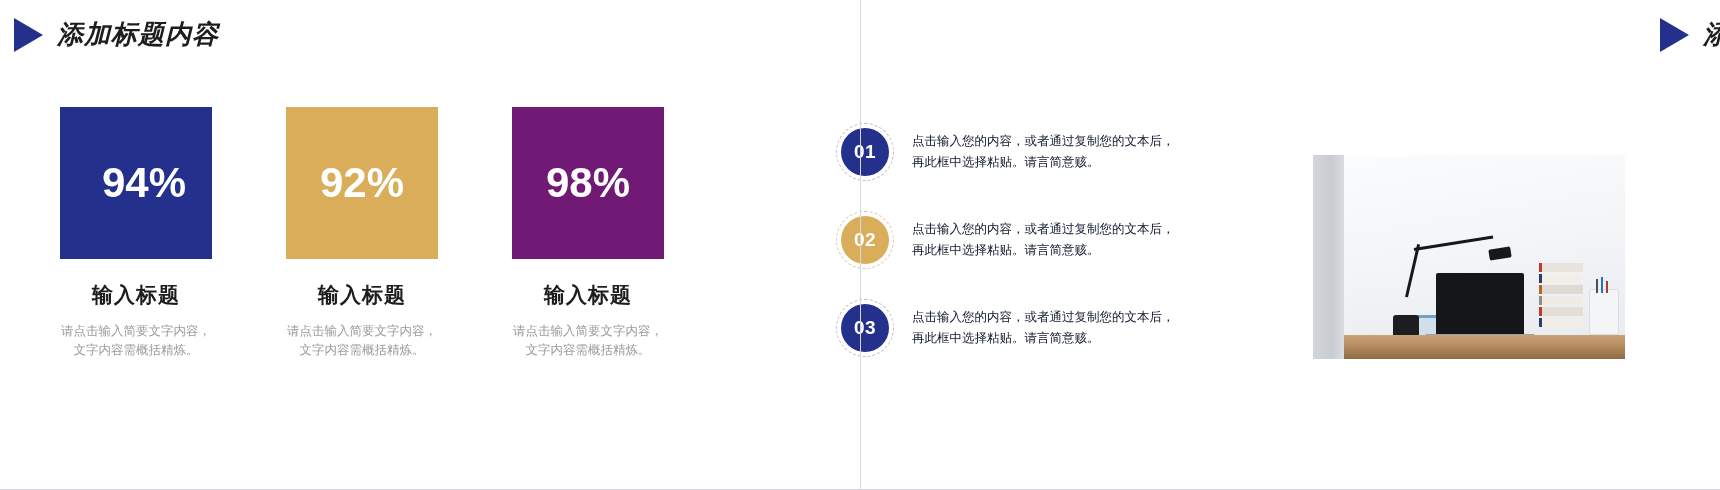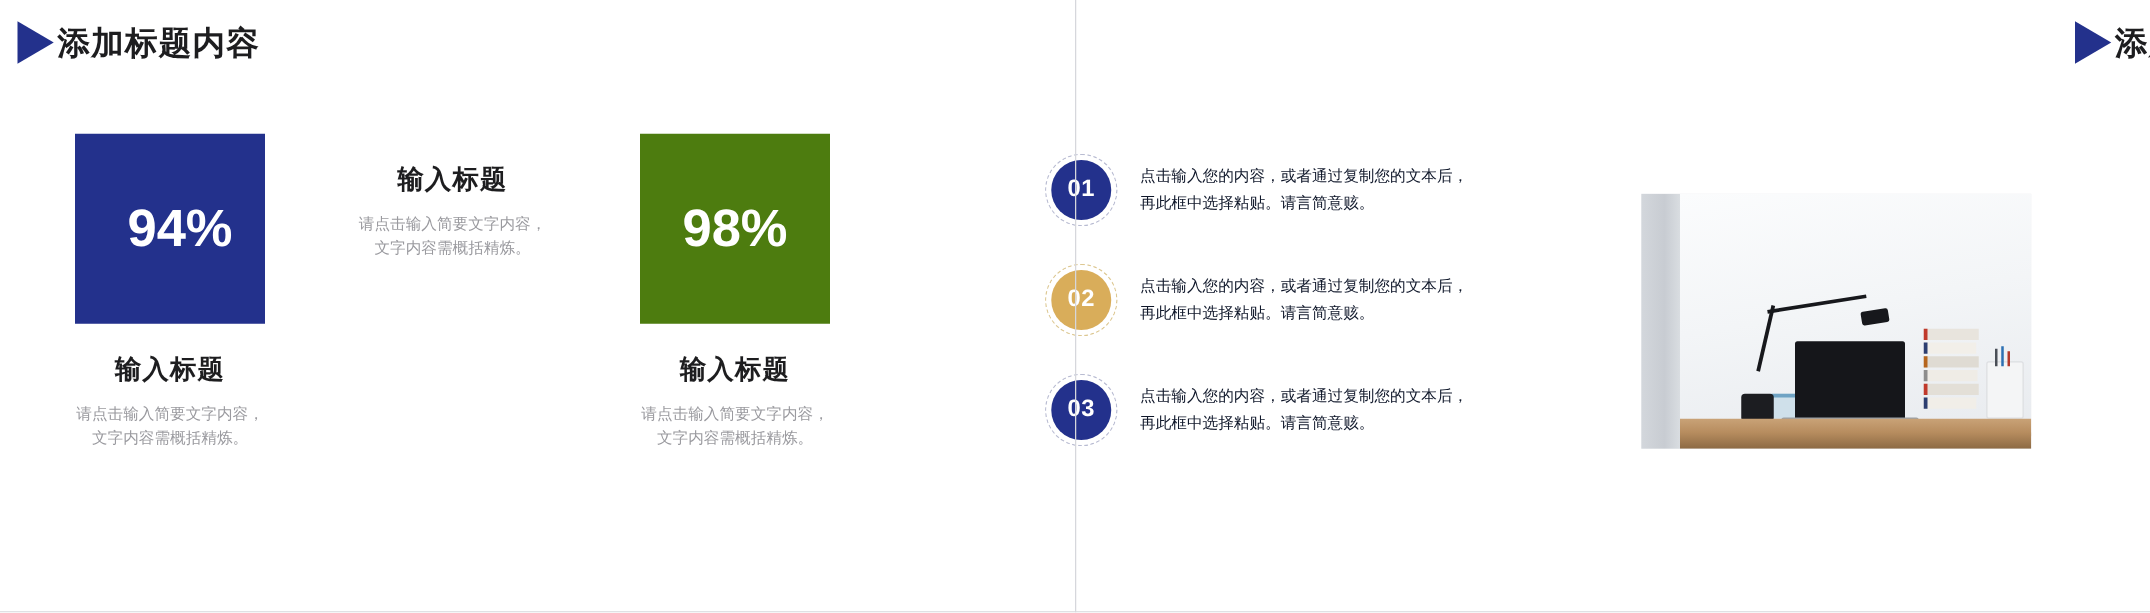--- a/index.html
+++ b/index.html
@@ -42,21 +42,23 @@
     width: 1720px;
     height: 1px;
     background: #d6d7dc;
     z-index: 5;
   }
 
   
   .slide-header {
     position: absolute;
     display: flex;
-    gap: 3px;
+    align-items: center;
+    gap: 14px;
+    font-style: italic;
   }
   .slide1 .slide-header { left: 14px; top: 17px; }
   .slide2 .slide-header { left: 800px; top: 17px; }
 
   .play-triangle {
     width: 0;
     height: 0;
     border-top: 17px solid transparent;
     border-bottom: 17px solid transparent;
     border-left: 29px solid #23318c;
@@ -279,29 +281,32 @@
           <span class="stat-value">94%</span>
         </div>
         <div class="stat-title">输入标题</div>
         <div class="stat-desc">
           <div>请点击输入简要文字内容，</div>
           <div>文字内容需概括精炼。</div>
         </div>
       </div>
 
       <div class="stat-col">
+        <div class="stat-box" style="background:#d9ad5a;">
+          <span class="stat-value">92%</span>
+        </div>
         <div class="stat-title">输入标题</div>
         <div class="stat-desc">
           <div>请点击输入简要文字内容，</div>
           <div>文字内容需概括精炼。</div>
         </div>
       </div>
 
       <div class="stat-col">
-        <div class="stat-box" style="background:#4d7c0f;">
+        <div class="stat-box" style="background:#701a75;">
           <span class="stat-value">98%</span>
         </div>
         <div class="stat-title">输入标题</div>
         <div class="stat-desc">
           <div>请点击输入简要文字内容，</div>
           <div>文字内容需概括精炼。</div>
         </div>
       </div>
 
     </div>

